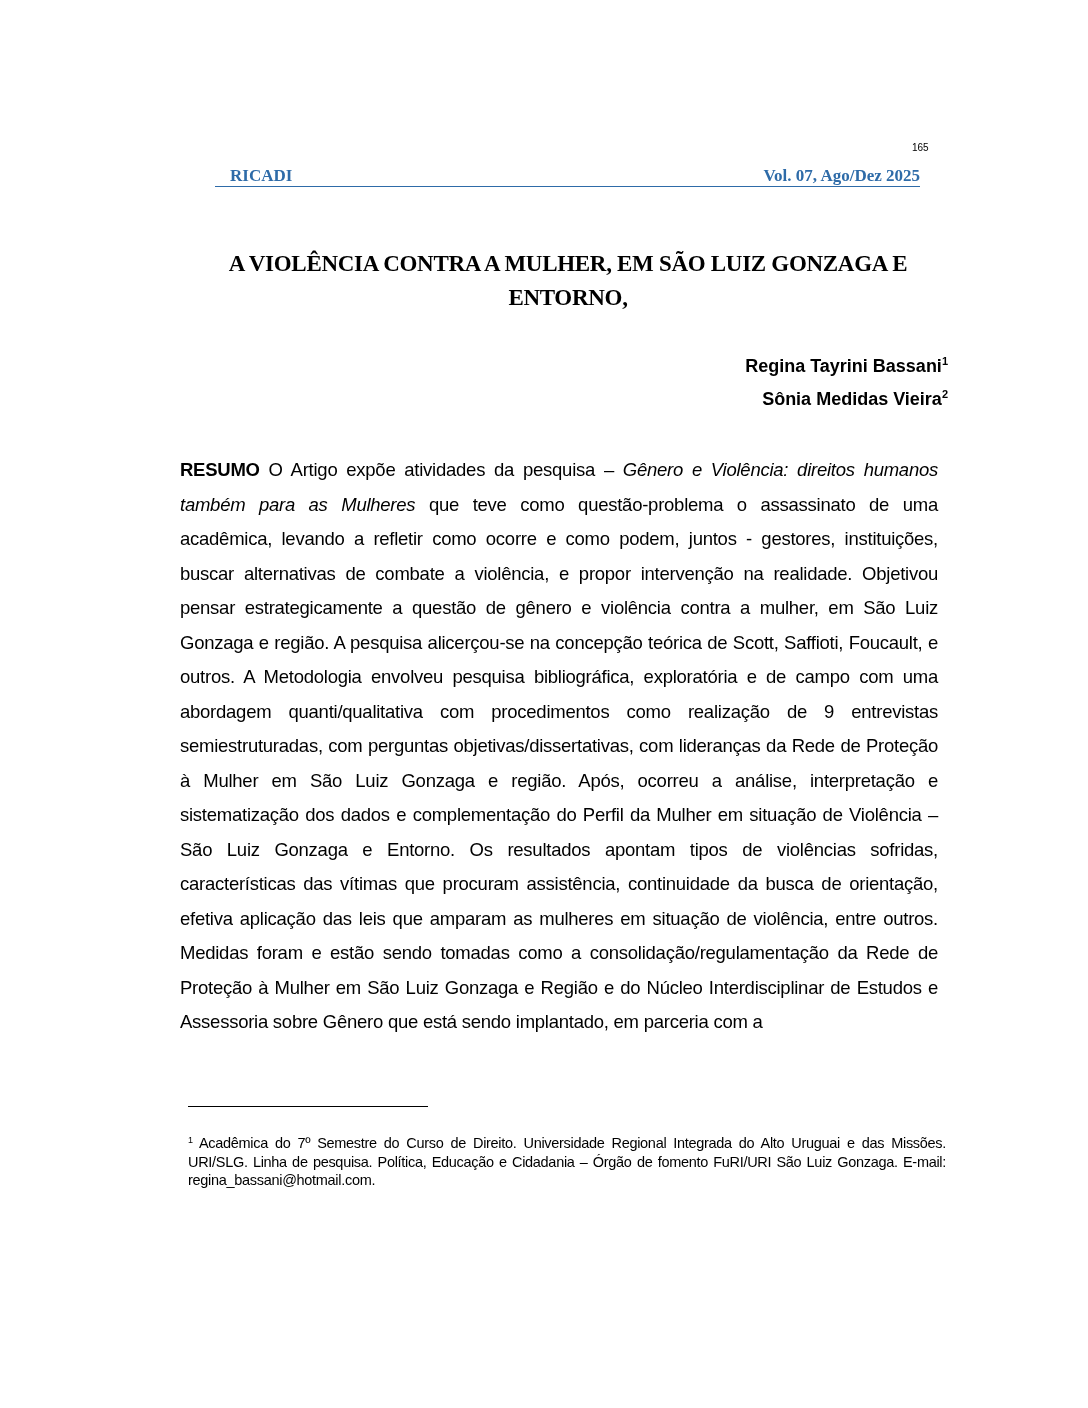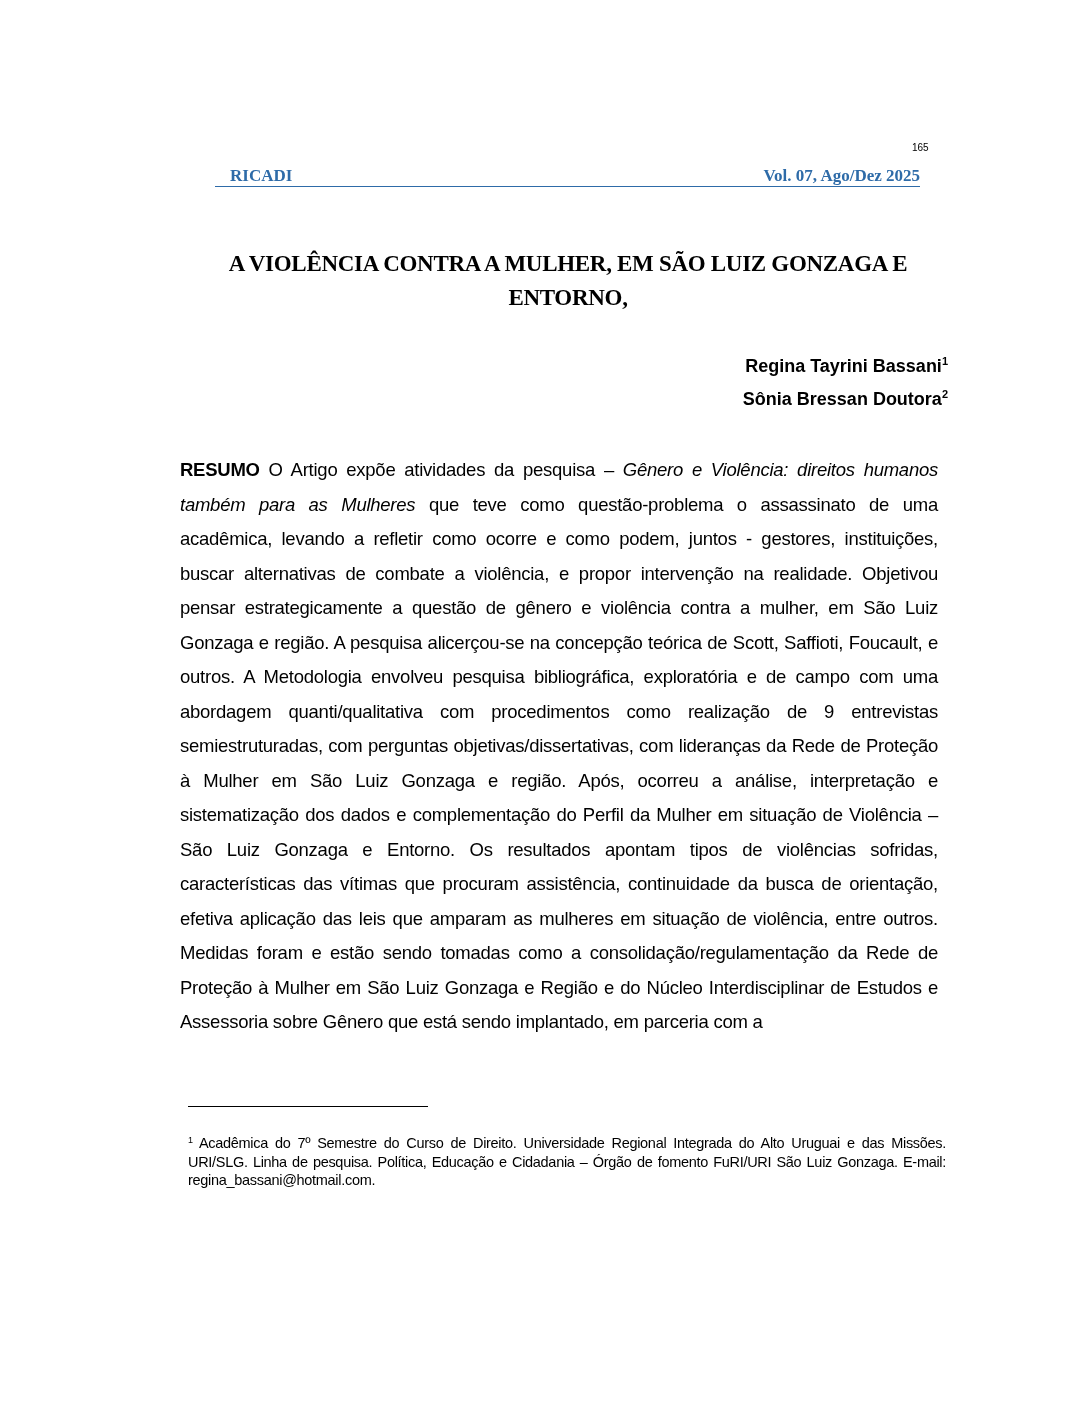--- a/index.html
+++ b/index.html
@@ -28,21 +28,21 @@
   <span class="journal">RICADI</span>
   <span class="volume">Vol. 07, Ago/Dez  2025</span>
 </div>
 
 <div class="title">
   <div>A VIOLÊNCIA CONTRA A MULHER, EM SÃO LUIZ GONZAGA E ENTORNO,</div>
 </div>
 
 <div class="authors">
   <div><span>Regina Tayrini Bassani</span><sup>1</sup></div>
-  <div><span>Sônia Bressan Doutora</span><sup>2</sup></div>
+  <div><span>Sônia Medidas Vieira</span><sup>2</sup></div>
 </div>
 
 <div class="abstract"><span class="label">RESUMO</span><span> O Artigo expõe atividades da pesquisa – </span><em>Gênero e Violência: direitos humanos também para as Mulheres</em><span> que teve como questão-problema o assassinato de uma acadêmica, levando a refletir como ocorre e como podem, juntos - gestores, instituições, buscar alternativas de combate a violência, e propor intervenção na realidade. Objetivou pensar estrategicamente a questão de gênero e violência contra a mulher, em São Luiz Gonzaga e região. A pesquisa alicerçou-se na concepção teórica de Scott, Saffioti, Foucault, e outros. A Metodologia envolveu pesquisa bibliográfica, exploratória e de campo com uma abordagem quanti/qualitativa com procedimentos como realização de 9 entrevistas semiestruturadas, com perguntas objetivas/dissertativas, com lideranças da Rede de Proteção à Mulher em São Luiz Gonzaga e região. Após, ocorreu a análise, interpretação e sistematização dos dados e complementação do Perfil da Mulher em situação de Violência – São Luiz Gonzaga e Entorno. Os resultados apontam tipos de violências sofridas, características das vítimas que procuram assistência, continuidade da busca de orientação, efetiva aplicação das leis que amparam as mulheres em situação de violência, entre outros. Medidas foram e estão sendo tomadas como a consolidação/regulamentação da Rede de Proteção à Mulher em São Luiz Gonzaga e Região e do Núcleo Interdisciplinar de Estudos e Assessoria sobre Gênero que está sendo implantado, em parceria com a</span></div>
 
 <div class="footnote-rule"></div>
 
 <div class="footnotes">
   <p class="footnote"><sup>1</sup><span> Acadêmica do 7º Semestre do Curso de Direito. Universidade Regional Integrada do Alto Uruguai e das Missões. URI/SLG. Linha de pesquisa. Política, Educação e Cidadania – Órgão de fomento FuRI/URI São Luiz Gonzaga. E-mail: regina_bassani@hotmail.com.</span></p>
 </div>
 

